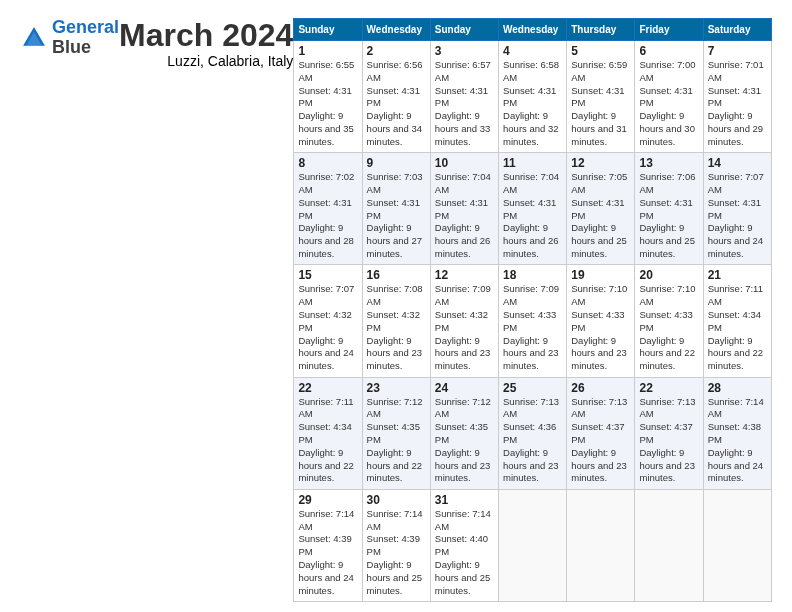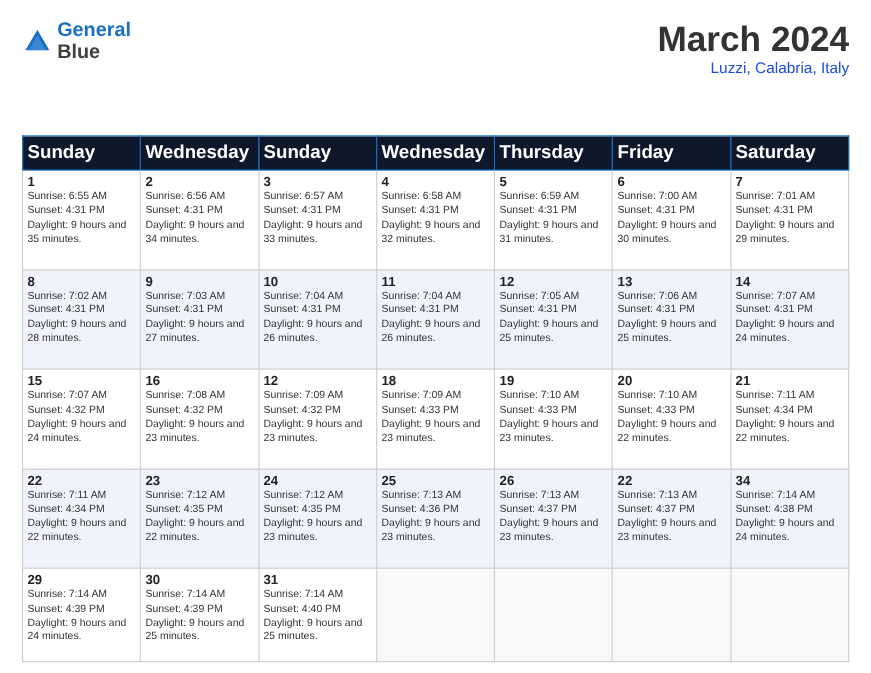--- a/index.html
+++ b/index.html
@@ -8,22 +8,21 @@
       background: #fff;
       width: 792px;
       height: 612px;
       overflow: hidden;
     }
     .page {
       width: 792px;
       height: 612px;
       padding: 18px 20px 10px 20px;
       display: flex;
-      flex-direction: column;
-      gap: 44px;
+      flex-direction: row;
     }
     .header {
       display: flex;
       justify-content: space-between;
       align-items: flex-start;
       margin-bottom: 10px;
     }
     .logo {
       display: flex;
       align-items: center;
@@ -46,34 +45,34 @@
       text-align: right;
     }
     .month-title {
       font-size: 32px;
       font-weight: bold;
       color: #333;
       line-height: 1.1;
     }
     .location {
       font-size: 14px;
-      color: #1d4ed8;
+      color: #000000;
     }
     .calendar {
       flex: 1;
       border-collapse: collapse;
       width: 100%;
       font-size: 10px;
     }
     .calendar th {
-      background: #0f172a;
+      background: #0369a1;
       color: #fff;
       padding: 5px 4px;
       text-align: left;
-      font-size: 17px;
+      font-size: 10px;
       font-weight: bold;
       border: 1px solid #1a6fc4;
     }
     .calendar td {
       vertical-align: top;
       border: 1px solid #ccc;
       padding: 3px 4px;
       width: calc(100% / 7);
       height: 78px;
       background: #fff;
@@ -246,21 +245,21 @@
           </td>
           <td>
             <span class="day-num">26</span>
             <div class="day-info">Sunrise: 7:13 AM<br>Sunset: 4:37 PM<br>Daylight: 9 hours and 23 minutes.</div>
           </td>
           <td>
             <span class="day-num">22</span>
             <div class="day-info">Sunrise: 7:13 AM<br>Sunset: 4:37 PM<br>Daylight: 9 hours and 23 minutes.</div>
           </td>
           <td>
-            <span class="day-num">34</span>
+            <span class="day-num">28</span>
             <div class="day-info">Sunrise: 7:14 AM<br>Sunset: 4:38 PM<br>Daylight: 9 hours and 24 minutes.</div>
           </td>
         </tr>
         <tr class="last-row">
           <td>
             <span class="day-num">29</span>
             <div class="day-info">Sunrise: 7:14 AM<br>Sunset: 4:39 PM<br>Daylight: 9 hours and 24 minutes.</div>
           </td>
           <td>
             <span class="day-num">30</span>

